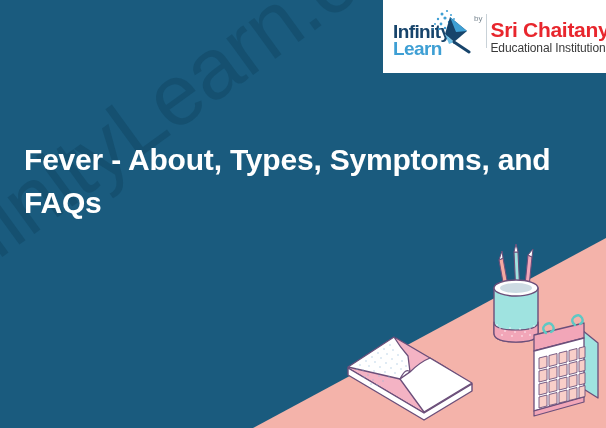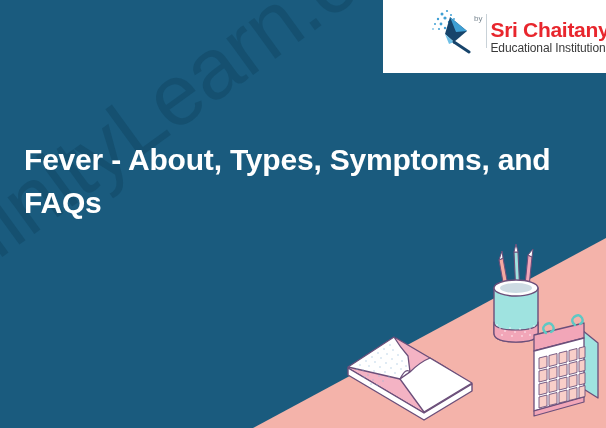--- a/index.html
+++ b/index.html
@@ -161,20 +161,24 @@
 <div id="stage">
 
   <div class="bg-base"></div>
   <div class="bg-pink"></div>
 
   <div class="watermark">InfinityLearn.com</div>
 
   <div class="logo-card">
 
     <div class="logo-left">
+      <div class="il-word">
+        <span class="w1">Infinity</span>
+        <span class="w2">Learn</span>
+      </div>
       <svg class="il-bird" viewBox="0 0 50 46">
 
         <g fill="#3e9fd4">
           <circle cx="19" cy="6" r="1.5"></circle>
           <circle cx="24" cy="3" r="1.1"></circle>
           <circle cx="15" cy="11" r="1.2"></circle>
           <circle cx="22" cy="10" r="1.6"></circle>
           <circle cx="28" cy="7" r="1.0"></circle>
           <circle cx="12" cy="16" r="1.0"></circle>
           <circle cx="18" cy="16" r="1.4"></circle>

